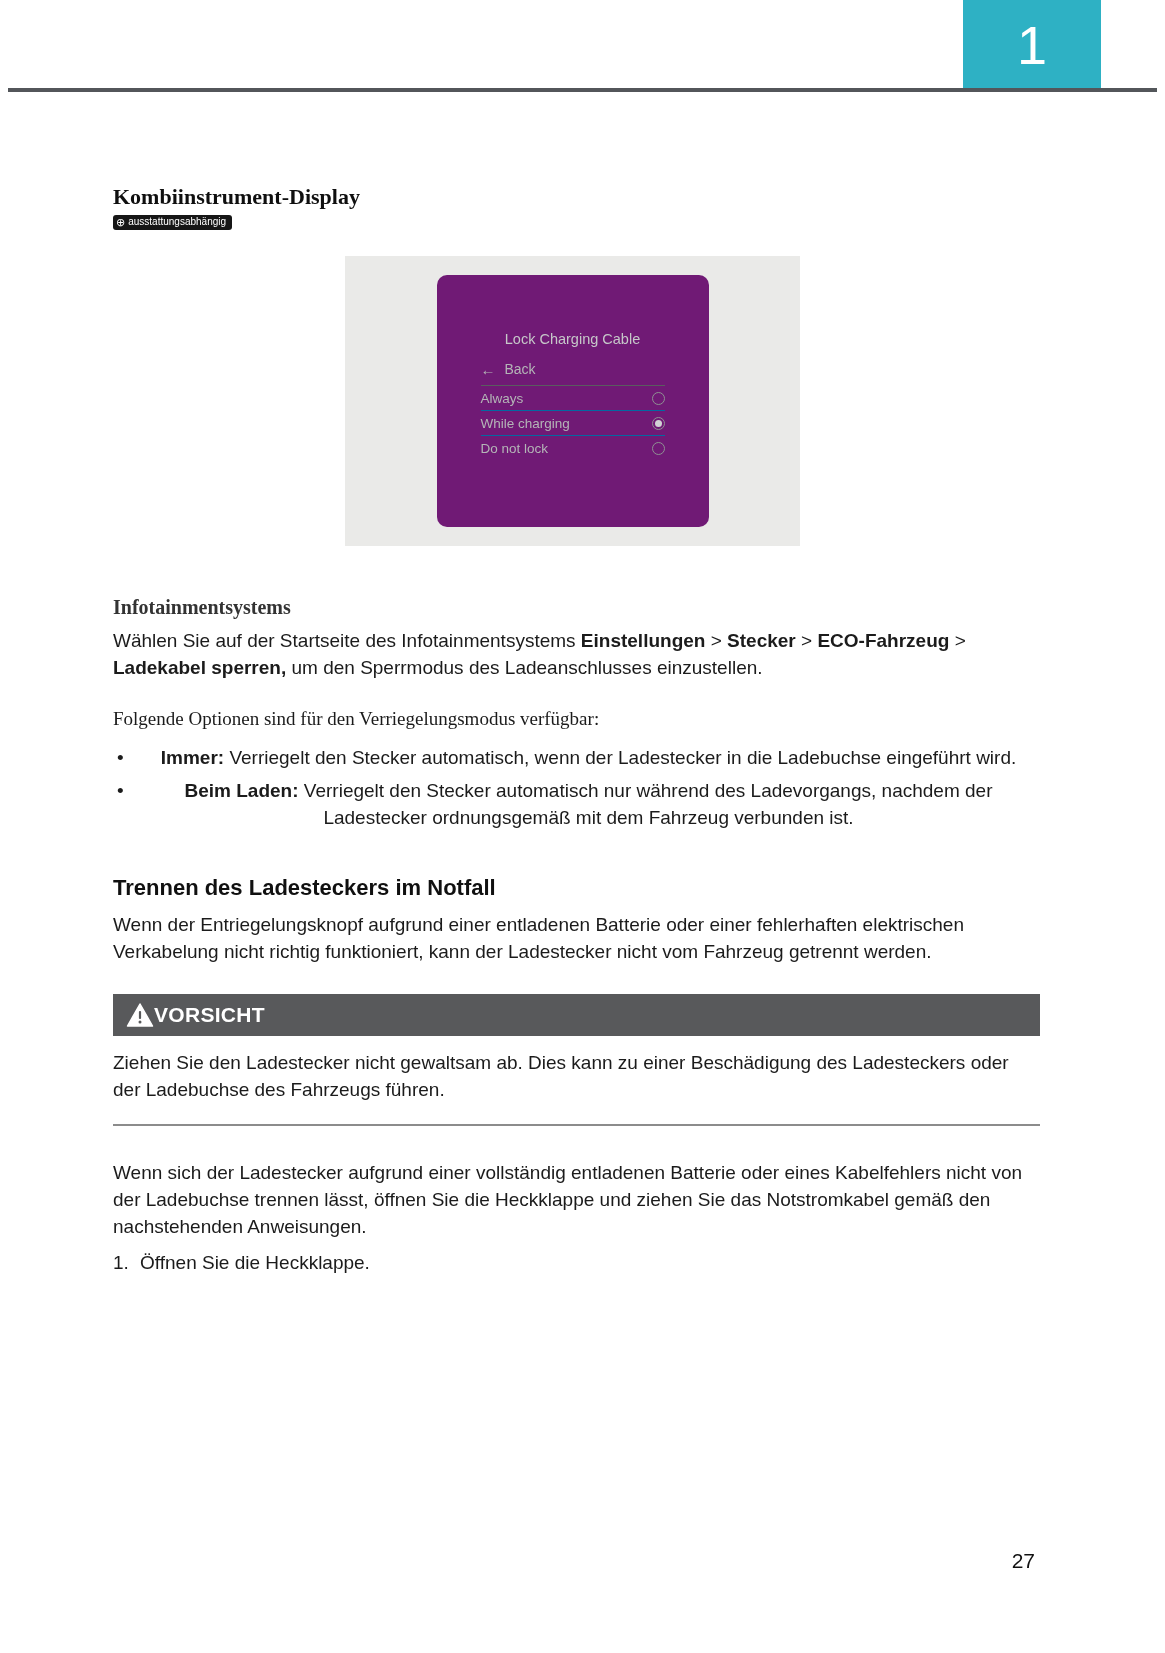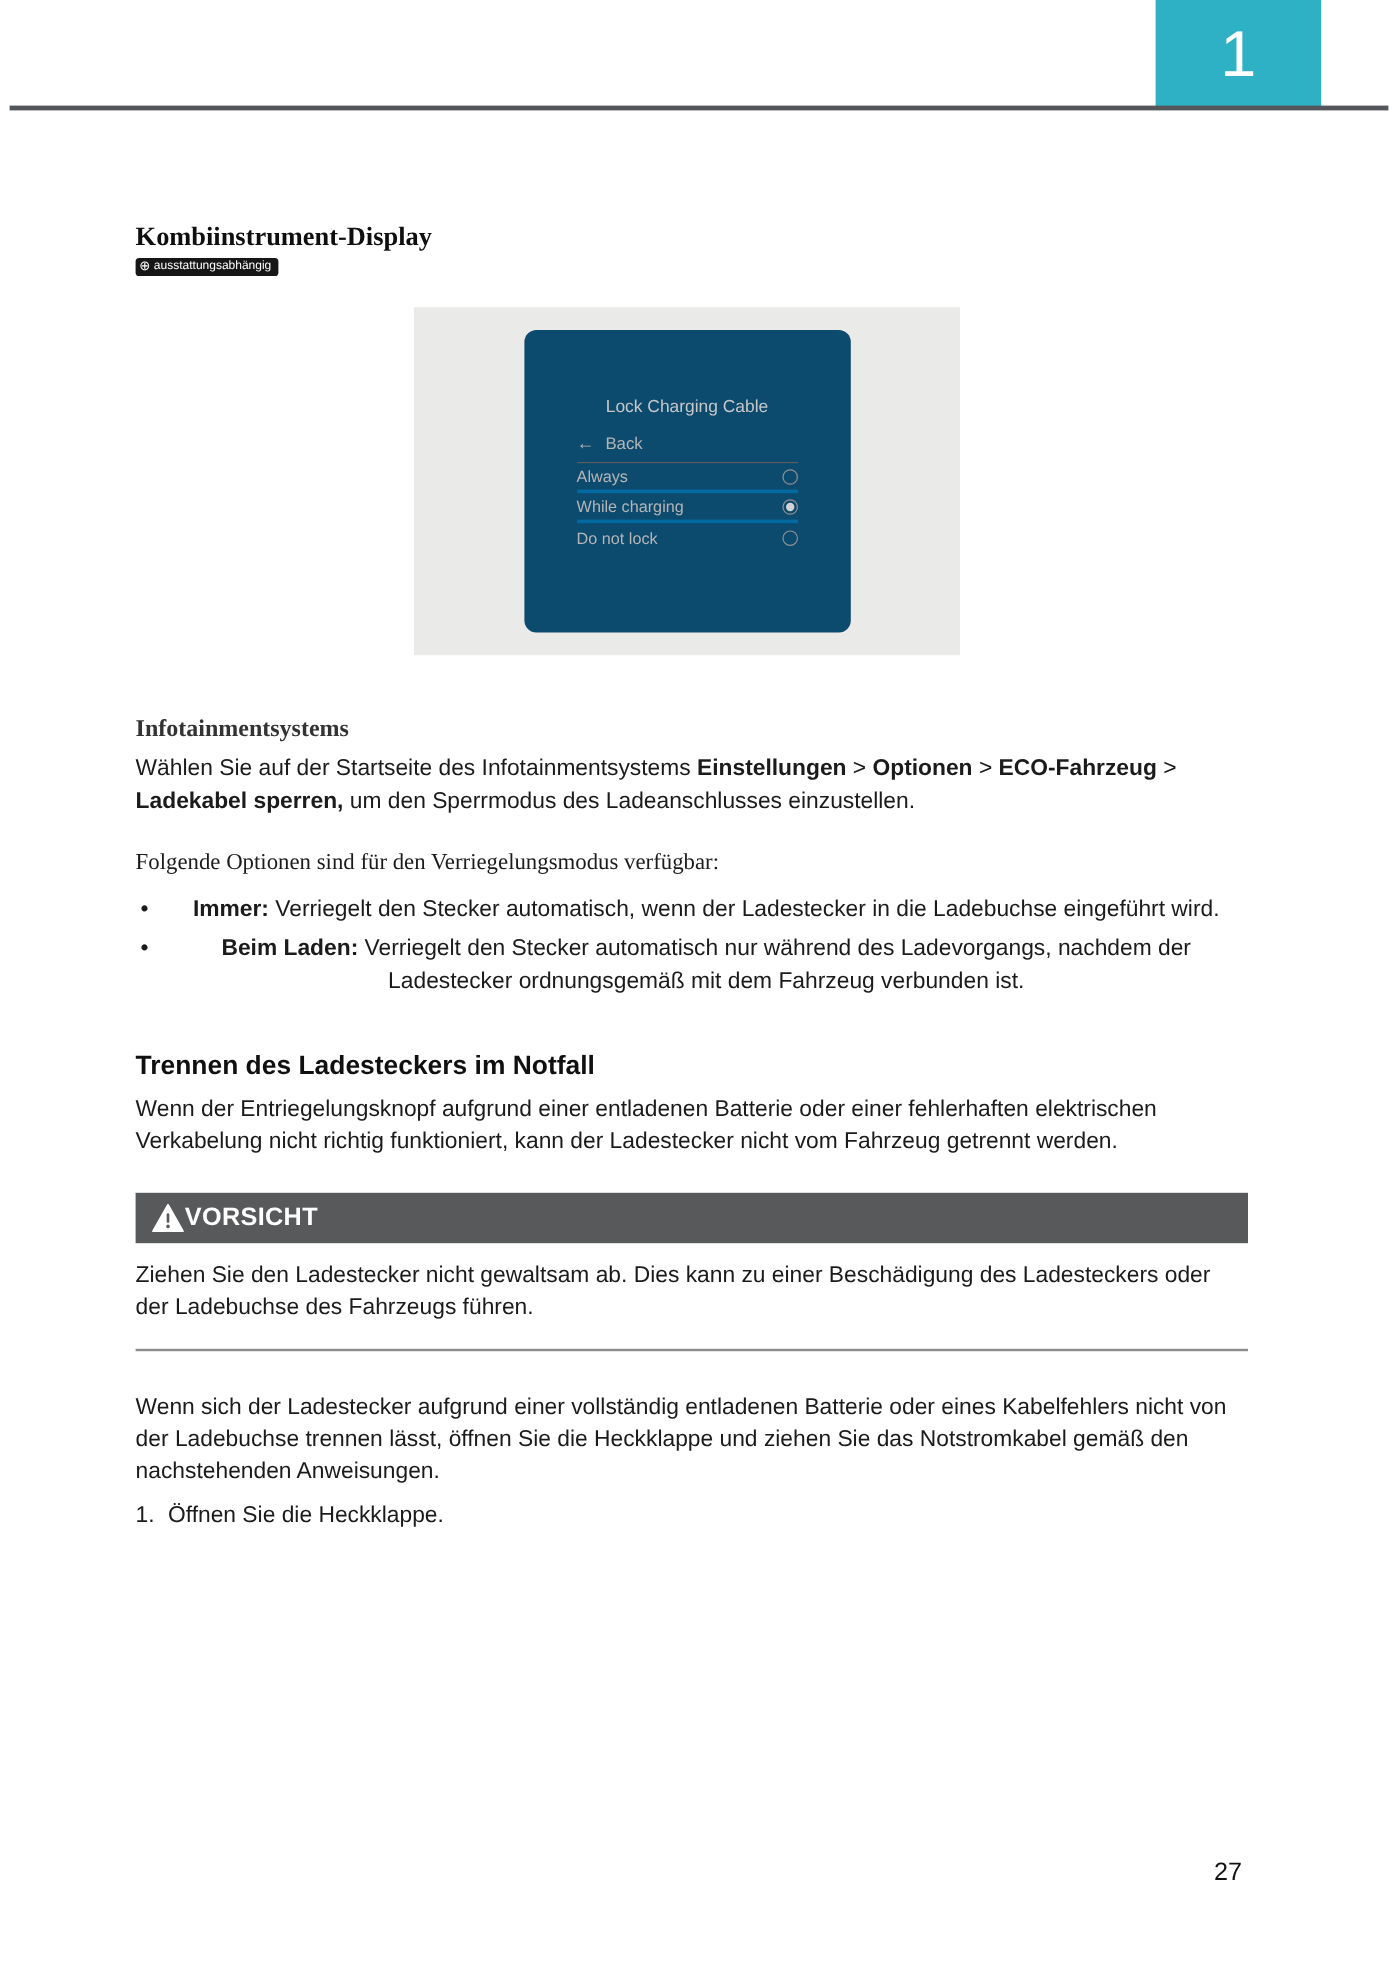--- a/index.html
+++ b/index.html
@@ -29,32 +29,32 @@
     padding:1px 6px 2px 3px; font-size:10px; line-height:1.2;
   }
   .badge-icon { font-size:11px; line-height:1; }
 
   
   .figure {
     margin-top:26px; margin-left:232px; width:455px; height:290px;
     background:#eaeae8; display:flex; align-items:center; justify-content:center;
   }
   .screen {
-    width:272px; height:252px; background:#0c4a6e; border-radius:10px;
+    width:272px; height:252px; background:#701a75; border-radius:10px;
     color:#b4b5b7; padding:56px 44px 0 44px;
   }
   .screen-title { text-align:center; font-size:14.5px; color:#c6c7c9; }
   .screen-back {
     margin-top:14px; display:flex; align-items:center; gap:9px;
     padding-bottom:8px; border-bottom:1px solid #5a5c5f; font-size:14px;
   }
   .back-arrow { font-size:15px; line-height:1; }
   .screen-option {
     display:flex; align-items:center; justify-content:space-between;
-    height:25px; font-size:13.5px; border-bottom:3px solid #0369a1;
+    height:25px; font-size:13.5px; border-bottom:1px solid #0369a1;
   }
   .screen-option:last-child { border-bottom:none; }
   .radio {
     width:13px; height:13px; border:1.5px solid #8f9193; border-radius:50%;
     position:relative; flex:none;
   }
   .radio.selected::after {
     content:""; position:absolute; inset:2px; background:#d2d3d5; border-radius:50%;
   }
 
@@ -125,21 +125,21 @@
         </div>
         <div class="screen-option">
           <span class="opt-label">Do not lock</span>
           <span class="radio"></span>
         </div>
       </div>
     </figure>
 
     <h2 class="h-serif-sub">Infotainmentsystems</h2>
 
-    <p class="body intro-para"><span>Wählen Sie auf der Startseite des Infotainmentsystems </span><b>Einstellungen</b><span> &gt; </span><b>Optionen</b><span> &gt; </span><b>ECO-Fahrzeug</b><span> &gt; </span><b>Ladekabel sperren,</b><span> um den Sperrmodus des Ladeanschlusses einzustellen.</span></p>
+    <p class="body intro-para"><span>Wählen Sie auf der Startseite des Infotainmentsystems </span><b>Einstellungen</b><span> &gt; </span><b>Stecker</b><span> &gt; </span><b>ECO-Fahrzeug</b><span> &gt; </span><b>Ladekabel sperren,</b><span> um den Sperrmodus des Ladeanschlusses einzustellen.</span></p>
 
     <p class="body options-intro">Folgende Optionen sind für den Verriegelungsmodus verfügbar:</p>
 
     <ul class="bullets">
       <li class="body"><b>Immer:</b><span> Verriegelt den Stecker automatisch, wenn der Ladestecker in die Ladebuchse eingeführt wird.</span></li>
       <li class="body"><b>Beim Laden:</b><span> Verriegelt den Stecker automatisch nur während des Ladevorgangs, nachdem der Ladestecker ordnungsgemäß mit dem Fahrzeug verbunden ist.</span></li>
     </ul>
 
     <h2 class="h-sans">Trennen des Ladesteckers im Notfall</h2>
 

